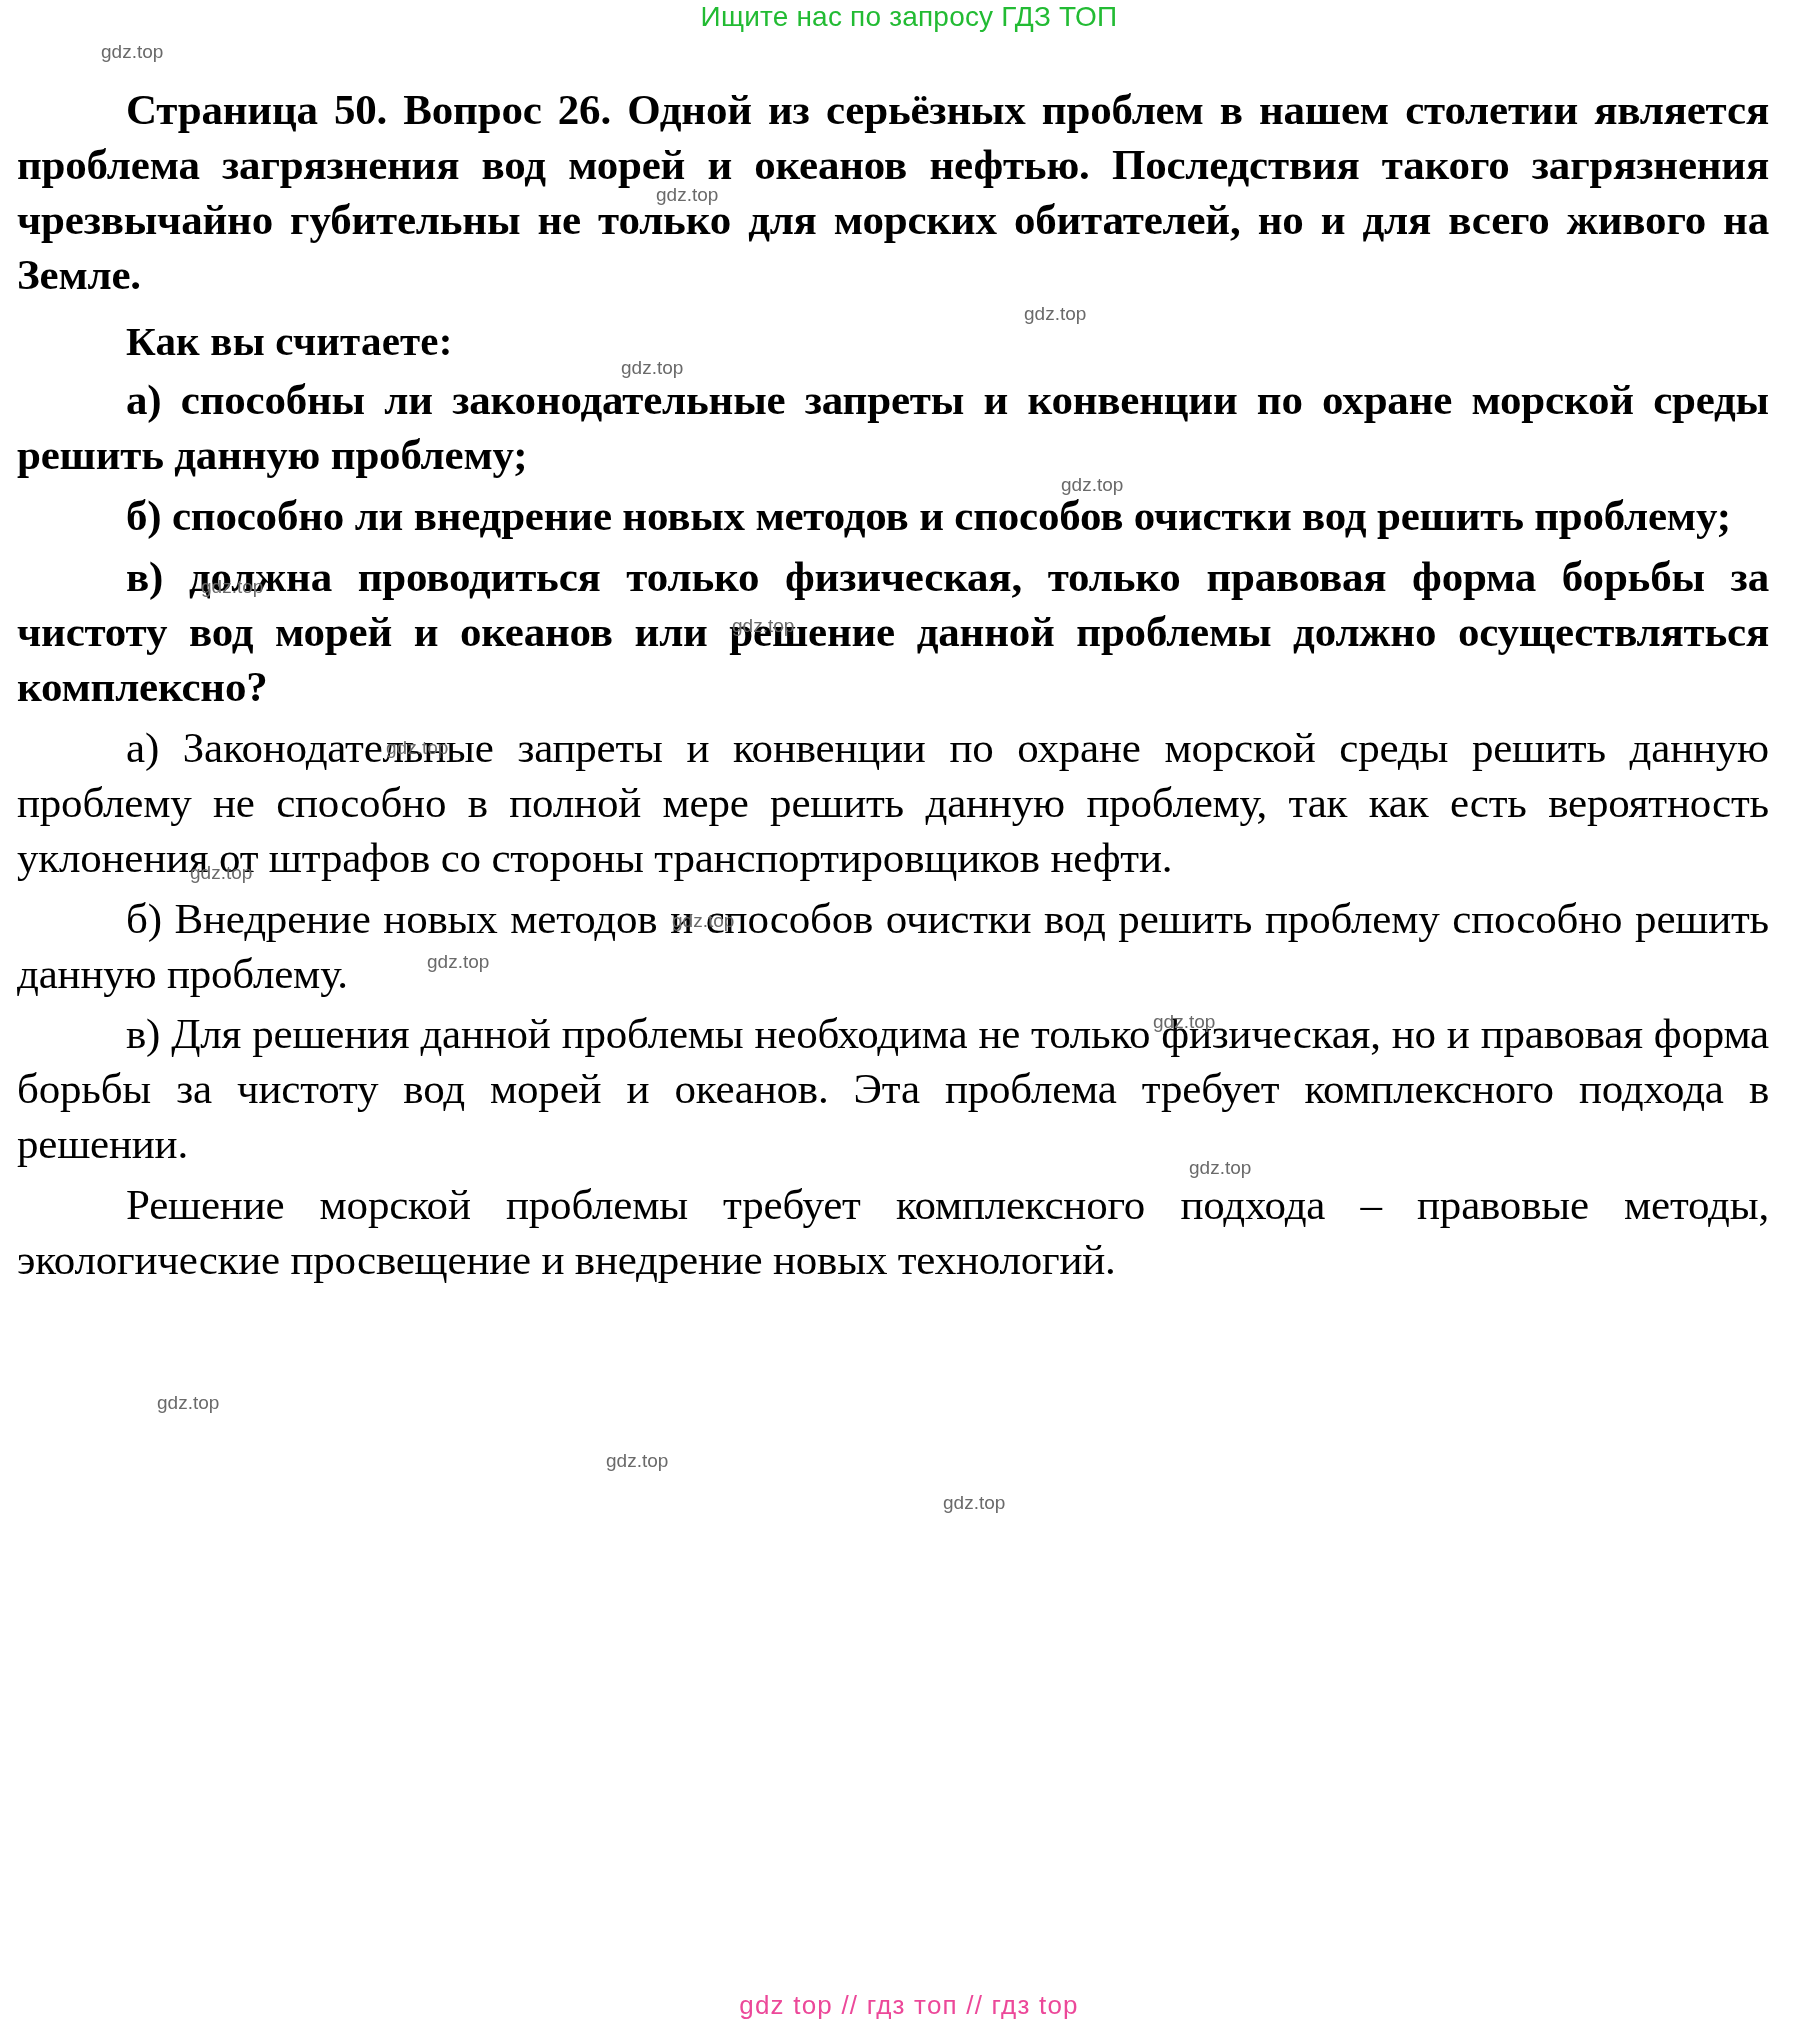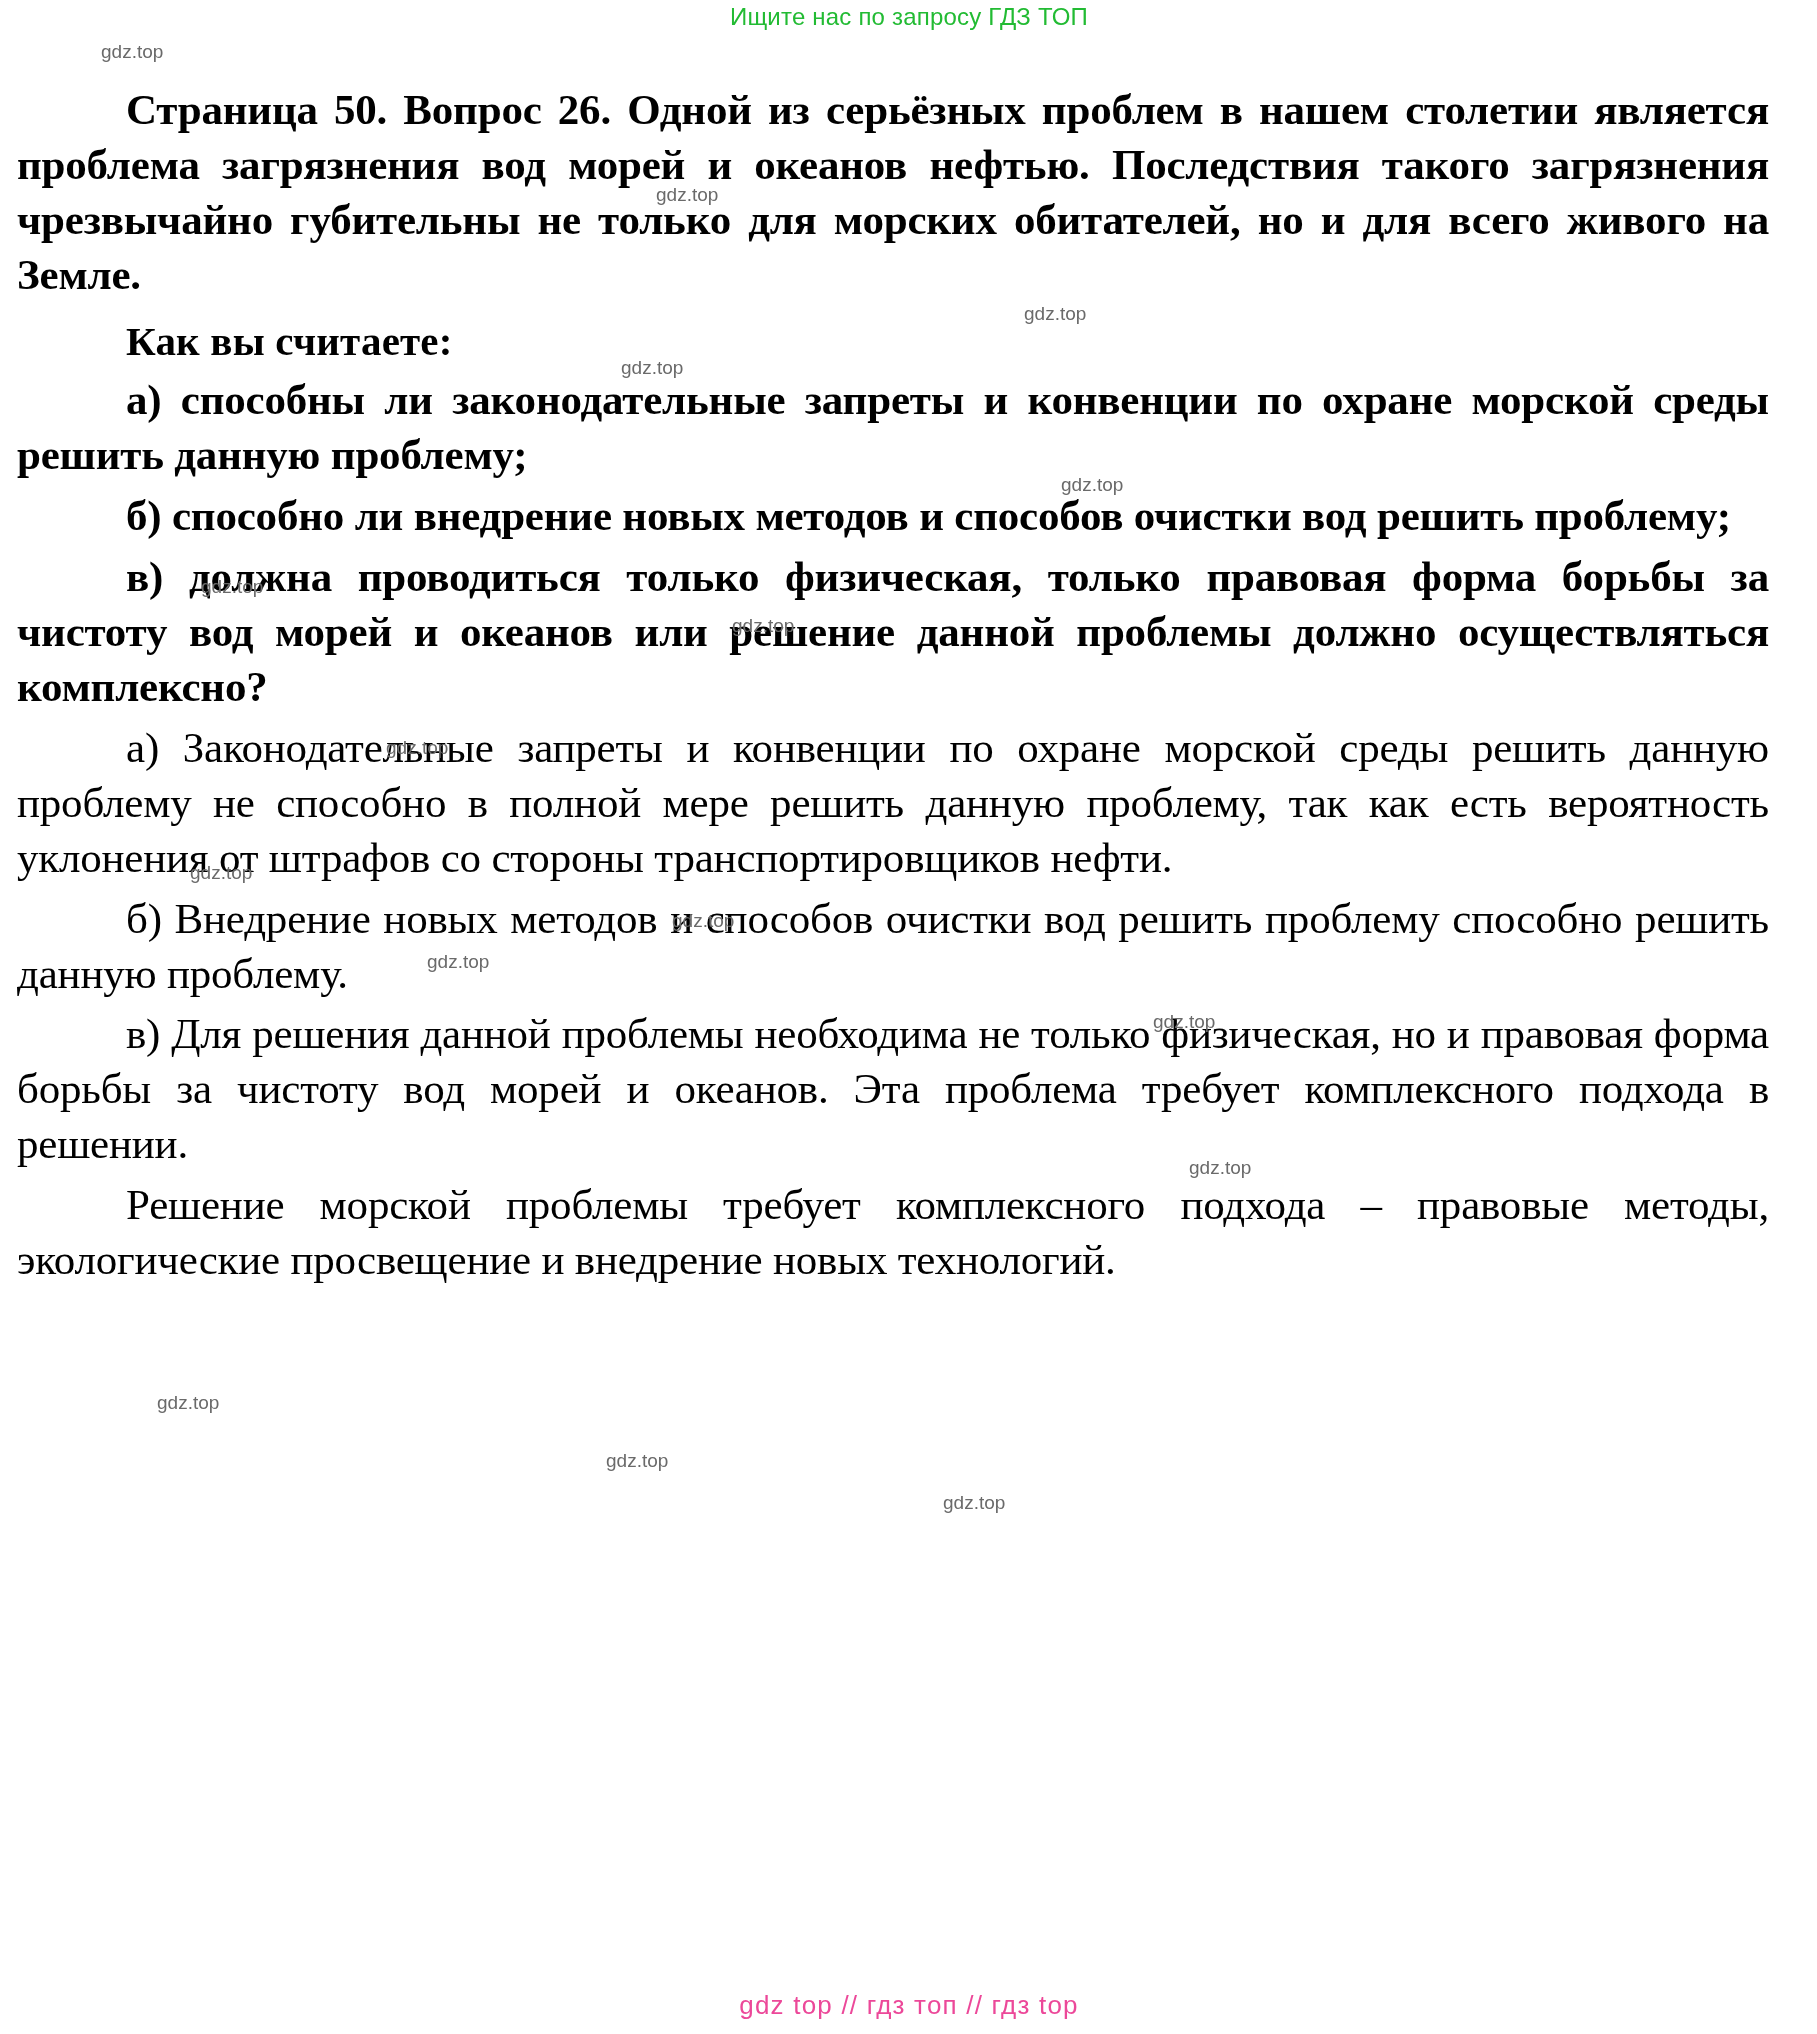--- a/index.html
+++ b/index.html
@@ -22,21 +22,21 @@
     top: 0;
     left: 0;
     width: 1818px;
     height: 33px;
     display: flex;
     align-items: center;
     justify-content: center;
   }
   .promo-link {
     font-family: "Liberation Sans", "DejaVu Sans", sans-serif;
-    font-size: 24px;
+    font-size: 28px;
     color: #22bb33;
     letter-spacing: 0.2px;
     white-space: nowrap;
     text-decoration: none;
   }
 
   
   .page {
     position: absolute;
     top: 82px;

